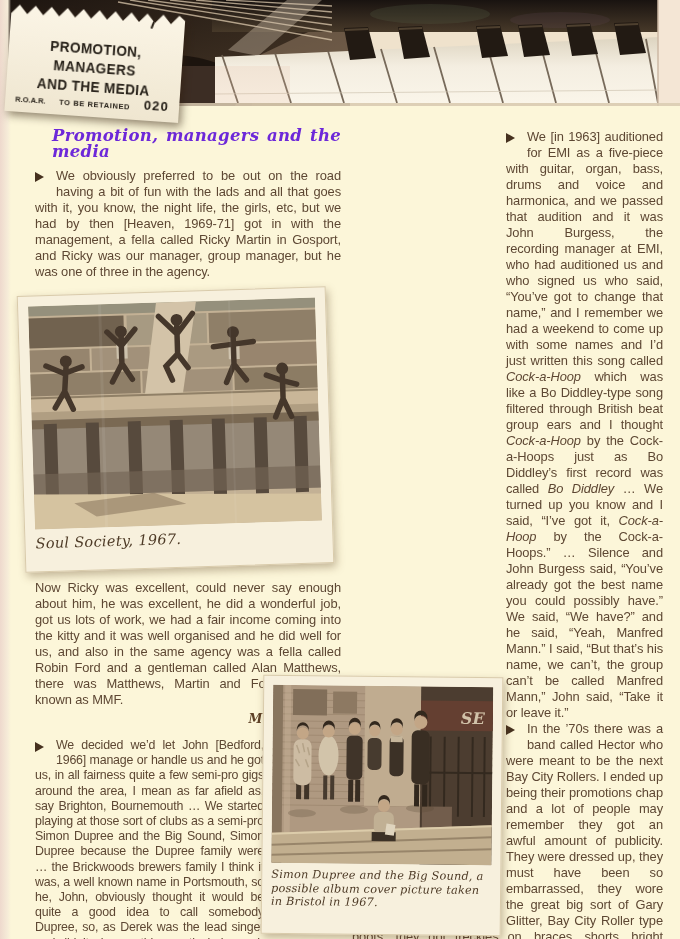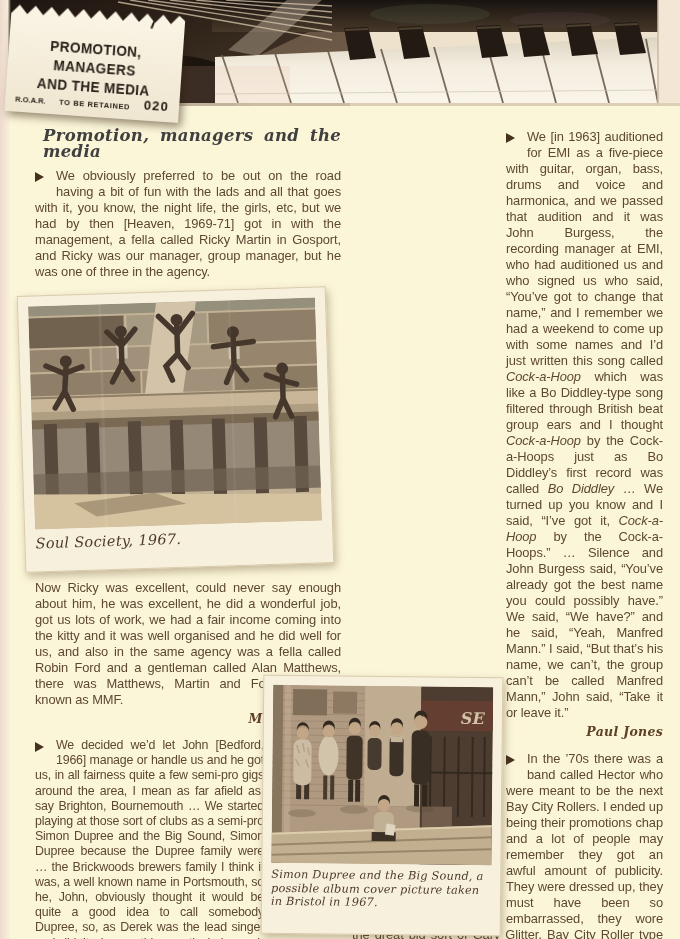--- a/index.html
+++ b/index.html
@@ -27,22 +27,22 @@
   .t-roar{font-size:7.5px;font-weight:bold;}
   .t-ret{font-size:7.5px;font-weight:bold;letter-spacing:.6px;}
   .t-num{font-size:13px;font-weight:bold;letter-spacing:1.2px;}
   .tear{position:absolute;top:2px;right:30px;width:2px;height:14px;background:#241b12;
     transform:rotate(18deg);}
   
   .col-left{position:absolute;left:35px;top:128px;width:306px;z-index:2;
     color:#5d4733;font-size:12.9px;line-height:16px;text-align:justify;letter-spacing:-.1px;}
   .col-right{position:absolute;left:352px;top:129px;width:311px;z-index:2;
     color:#5d4733;font-size:12.9px;line-height:16px;text-align:justify;letter-spacing:-.1px;}
-  .heading{margin:0 0 8px 8px;font-family:"DejaVu Serif",serif;font-style:italic;
-    font-weight:600;font-size:16.5px;color:#404040;letter-spacing:.3px;}
+  .heading{margin:0 0 8px 17px;font-family:"DejaVu Serif",serif;font-style:italic;
+    font-weight:600;font-size:16.5px;color:#6d28d9;letter-spacing:.3px;}
   .bullet{float:left;width:21px;height:30px;}
   .bullet::before{content:"";display:block;margin-top:4px;width:0;height:0;
     border-left:9px solid #46311f;border-top:5px solid transparent;border-bottom:5px solid transparent;}
   .rich i{}
   .attribution{text-align:right;font-family:"DejaVu Serif",serif;font-style:italic;
     font-weight:600;font-size:12.5px;color:#5e4126;letter-spacing:.3px;margin:3px 0 11px 0;}
   .quote-small{width:229px;font-size:12.4px;line-height:15.2px;letter-spacing:-.2px;margin-top:2px;}
   .wrap-spacer{float:left;width:154px;height:252px;margin-top:542px;}
   
   .photo-slot{position:relative;height:292px;margin-top:8px;}
@@ -230,21 +230,20 @@
 
   </div>
 
   <div class="col-right">
     <div class="wrap-spacer"></div>
 
     <div class="para">
       <span class="bullet"></span>
       <span class="rich"><span>We [in 1963] auditioned for EMI as a five-piece with guitar, organ, bass, drums and voice and harmonica, and we passed that audition and it was John Burgess, the recording manager at EMI, who had auditioned us and who signed us who said, “You’ve got to change that name,” and I remember we had a weekend to come up with some names and I’d just written this song called </span><i>Cock-a-Hoop</i><span> which was like a Bo Diddley-type song filtered through British beat group ears and I thought </span><i>Cock-a-Hoop</i><span> by the Cock-a-Hoops just as Bo Diddley’s first record was called </span><i>Bo Diddley</i><span> … We turned up you know and I said, “I’ve got it, </span><i>Cock-a-Hoop</i><span> by the Cock-a-Hoops.” … Silence and John Burgess said, “You’ve already got the best name you could possibly have.” We said, “We have?” and he said, “Yeah, Manfred Mann.” I said, “But that’s his name, we can’t, the group can’t be called Manfred Mann,” John said, “Take it or leave it.”</span></span>
     </div>
-    <div class="attribution">Paul Jones</div>
 
     <div class="para">
       <span class="bullet"></span>
       <span class="rich"><span>In the ’70s there was a band called Hector who were meant to be the next Bay City Rollers. I ended up being their promotions chap and a lot of people may remember they got an awful amount of publicity. They were dressed up, they must have been so embarrassed, they wore the great big sort of Gary Glitter, Bay City Roller type boots, they got freckles on, braces, shorts, bright socks, they had a tune called </span></span>
     </div>
   </div>
 
   <figure class="polaroid polaroid-2" style="margin:0;">
     <svg class="photo-img2" viewBox="0 0 220 178" preserveAspectRatio="none">
       <rect width="220" height="178" fill="#b19d87"></rect>

